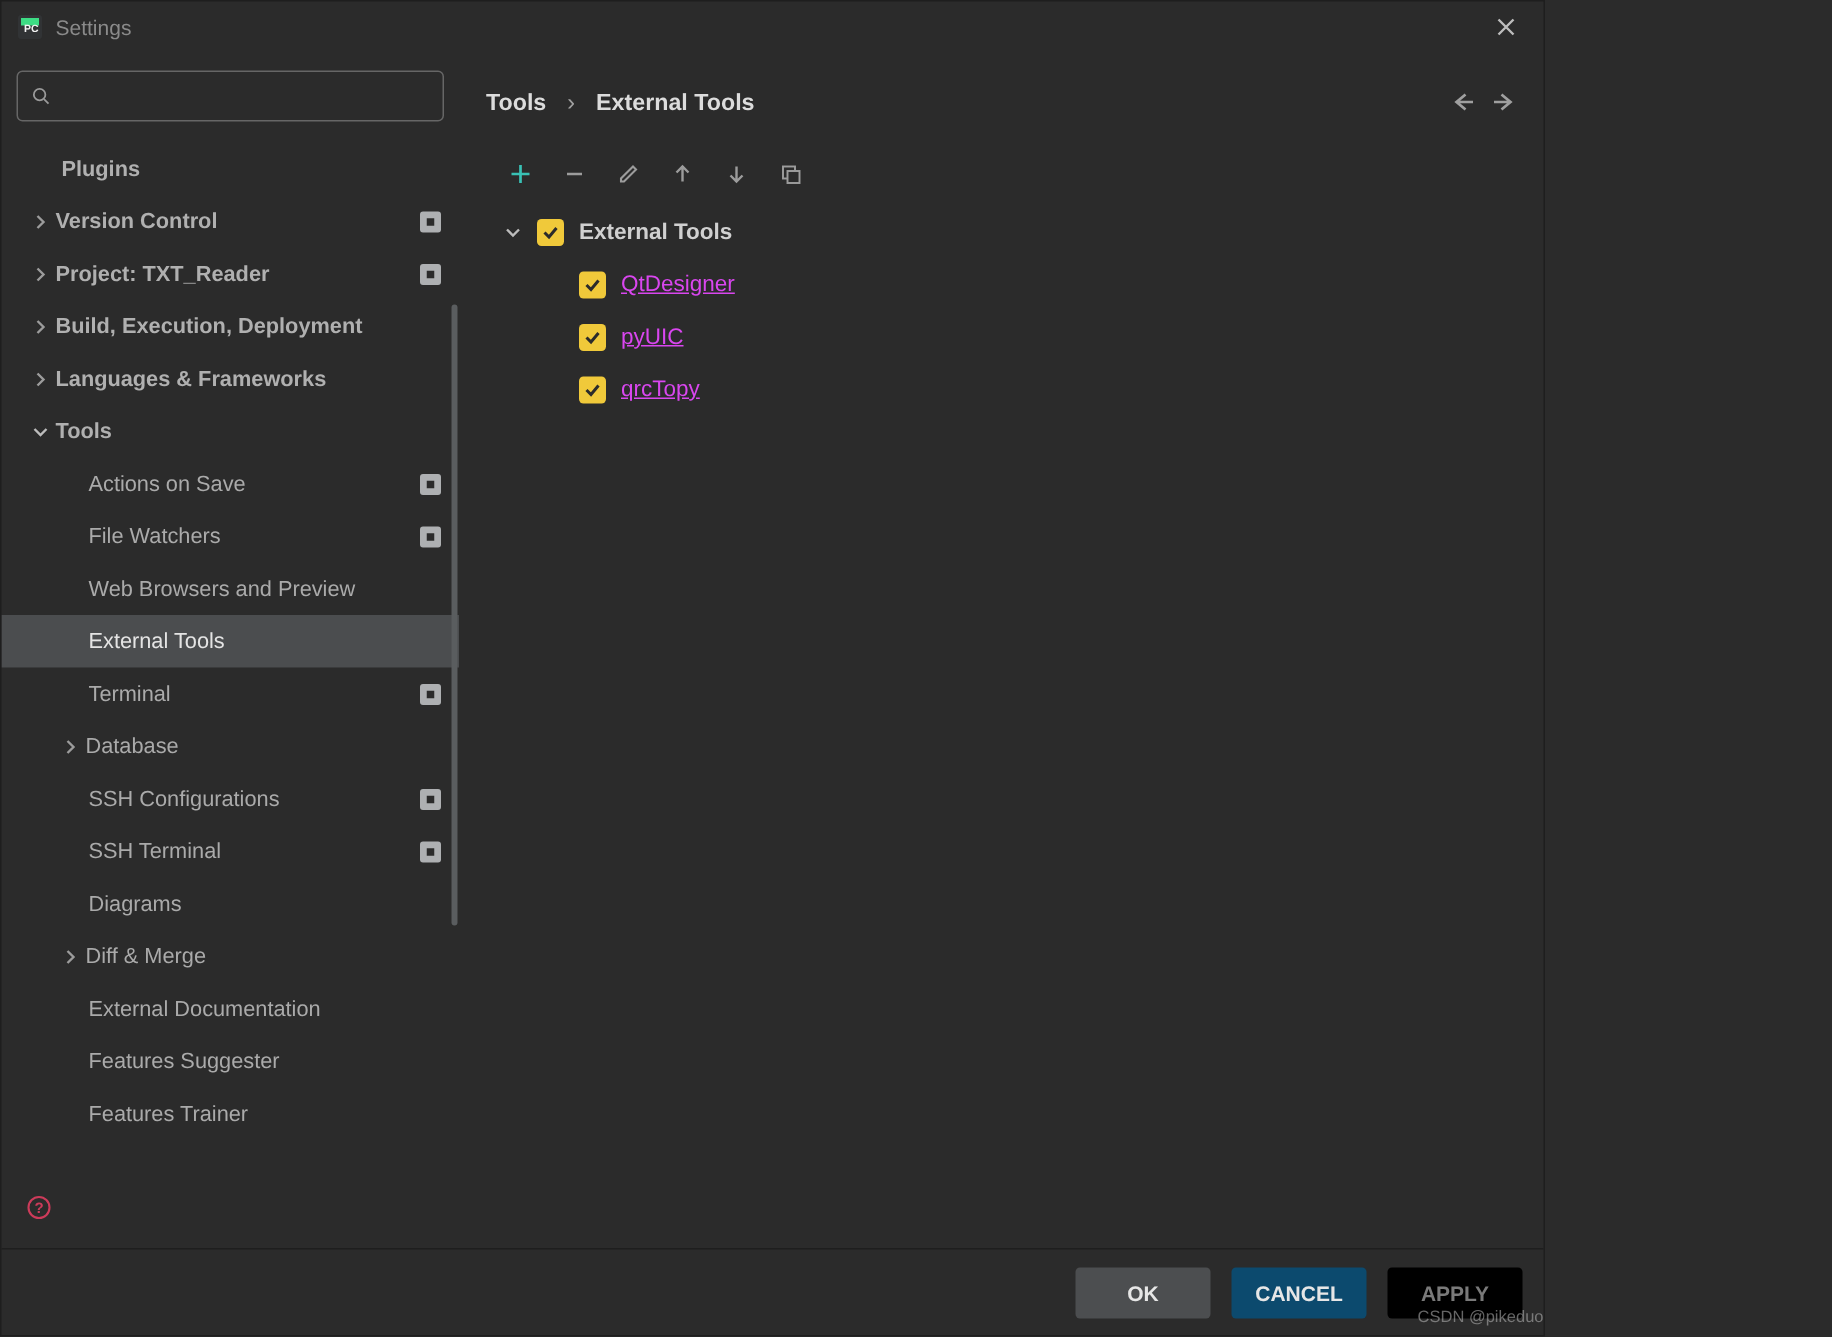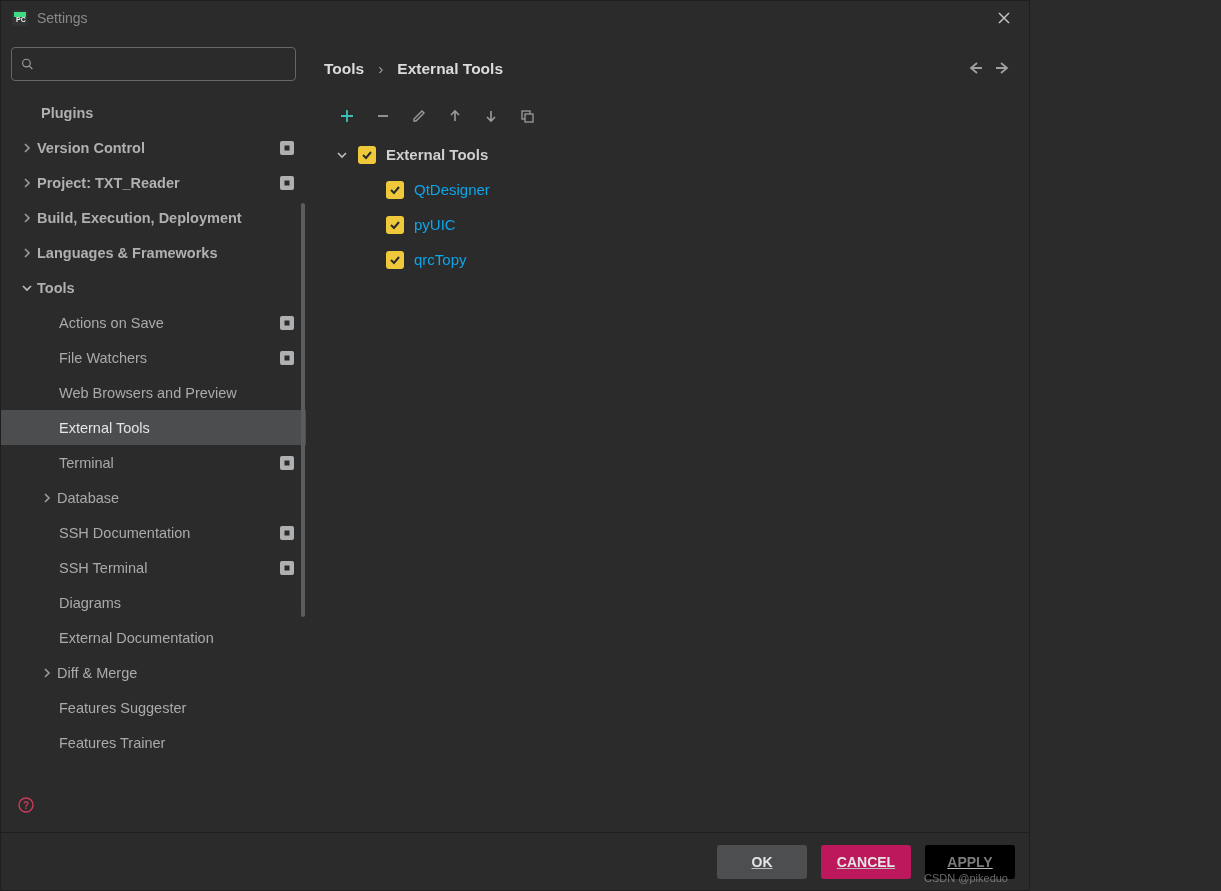--- a/index.html
+++ b/index.html
@@ -128,47 +128,46 @@
   padding: 4px 0 12px 14px;
 }
 .tb-btn { width:18px; height:18px; display:flex; align-items:center; justify-content:center; cursor:pointer; }
 
 .tool-tree { padding-left: 12px; }
 .tool-node {
   height: 35px;
   display:flex; align-items:center; gap:10px;
   font-size:15px; font-weight:600; color:#d0d0d0;
 }
-.tool-node.child { padding-left: 50px; font-weight:500; color:#0ea5e9; }
+.tool-node.child { padding-left: 50px; font-weight:500; color:#d946ef;text-decoration:underline; }
 .check {
   width:18px; height:18px;
   background:#f0c93a; border-radius:3px;
   display:flex; align-items:center; justify-content:center;
 }
 
 .footer {
   height: 58px;
   display:flex; align-items:center; justify-content:flex-end;
   gap: 14px;
   padding: 0 14px;
   border-top: 1px solid #1e1e1e;
-  text-decoration: underline;
 }
 .btn {
   min-width: 90px; height: 34px;
   border: none; border-radius:3px;
-  background:#be185d; color:#e6e6e6;
+  background:#0c4a6e; color:#e6e6e6;
   font-size:14px; font-weight:600;
   cursor:pointer;
 }
 .btn.primary { background:#4c4e50; }
 .btn:disabled { background:#000000; color:#7a7a7a; cursor:default; }
 
 .watermark {
-  position:absolute; right:21px; bottom:6px;
+  position:absolute; right:0; bottom:6px;
   color:#b9b9b9; font-size:11px; opacity:.55;
   pointer-events:none;
 }
 </style>
 </head>
 <body>
 
 <div class="dialog">
 
   <div class="titlebar">
@@ -312,21 +311,21 @@
             <span class="chevron" style="margin-left:38px">
               <svg width="10" height="10" viewBox="0 0 10 10">
                 <path d="M3 1 L7 5 L3 9" stroke="#9c9c9c" stroke-width="1.6" fill="none"></path>
               </svg>
             </span>
             <span>Database</span>
             <span class="spacer"></span>
           </div>
           <div class="tree-item tree-sub">
             <span style="width:58px;display:inline-block"></span>
-            <span>SSH Documentation</span>
+            <span>SSH Configurations</span>
             <span class="spacer"></span>
             <span class="badge">
               <svg width="8" height="8" viewBox="0 0 8 8">
                 <rect width="8" height="8" fill="#aeb0b2"></rect>
                 <rect x="1.5" y="1.5" width="5" height="5" fill="#2b2b2b"></rect>
               </svg>
             </span>
           </div>
           <div class="tree-item tree-sub">
             <span style="width:58px;display:inline-block"></span>
@@ -338,31 +337,31 @@
                 <rect x="1.5" y="1.5" width="5" height="5" fill="#2b2b2b"></rect>
               </svg>
             </span>
           </div>
           <div class="tree-item tree-sub">
             <span style="width:58px;display:inline-block"></span>
             <span>Diagrams</span>
             <span class="spacer"></span>
           </div>
           <div class="tree-item tree-sub">
+            <span class="chevron" style="margin-left:38px">
+              <svg width="10" height="10" viewBox="0 0 10 10">
+                <path d="M3 1 L7 5 L3 9" stroke="#9c9c9c" stroke-width="1.6" fill="none"></path>
+              </svg>
+            </span>
+            <span>Diff &amp; Merge</span>
+            <span class="spacer"></span>
+          </div>
+          <div class="tree-item tree-sub">
             <span style="width:58px;display:inline-block"></span>
             <span>External Documentation</span>
-            <span class="spacer"></span>
-          </div>
-          <div class="tree-item tree-sub">
-            <span class="chevron" style="margin-left:38px">
-              <svg width="10" height="10" viewBox="0 0 10 10">
-                <path d="M3 1 L7 5 L3 9" stroke="#9c9c9c" stroke-width="1.6" fill="none"></path>
-              </svg>
-            </span>
-            <span>Diff &amp; Merge</span>
             <span class="spacer"></span>
           </div>
           <div class="tree-item tree-sub">
             <span style="width:58px;display:inline-block"></span>
             <span>Features Suggester</span>
             <span class="spacer"></span>
           </div>
           <div class="tree-item tree-sub">
             <span style="width:58px;display:inline-block"></span>
             <span>Features Trainer</span>

